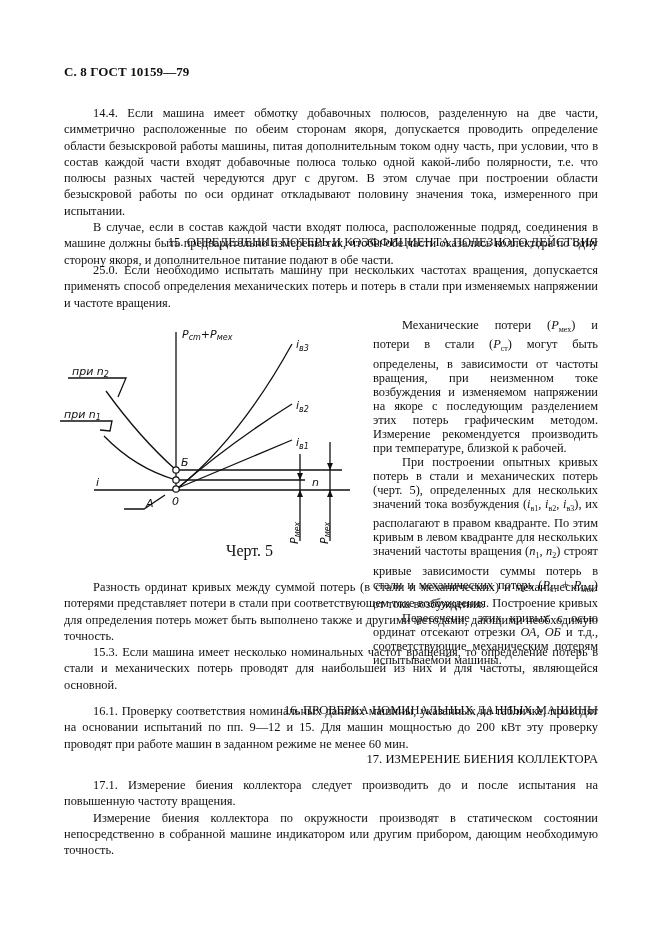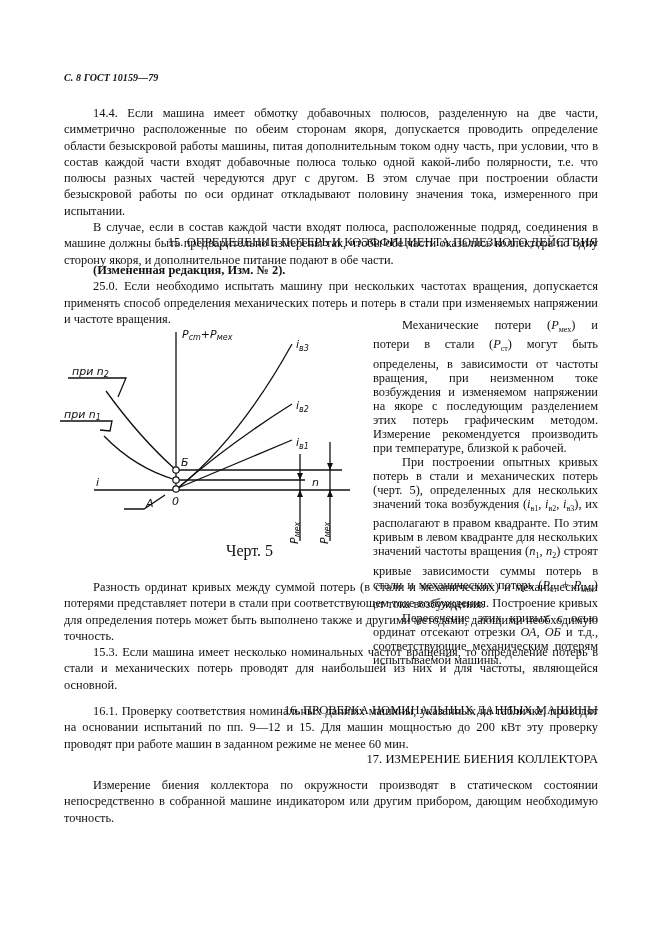--- a/index.html
+++ b/index.html
@@ -1,18 +1,18 @@
 <!DOCTYPE html>
 <html><head>
 <meta charset="utf-8">
 <style>
   html, body { margin: 0; padding: 0; background: #fff; }
   body { width: 661px; height: 936px; position: relative; overflow: hidden;
          font-family: "Liberation Serif", serif; color: #111; font-size: 12.4px; }
-  .hdr { position: absolute; left: 64px; top: 72px; font-weight: bold; font-size: 10px; letter-spacing: 0.1px; font-style: italic; }
+  .hdr { position: absolute; left: 64px; top: 64px; font-weight: bold; font-size: 13px; letter-spacing: 0.1px; }
   p { margin: 0; line-height: 16.3px; text-align: justify; }
   .ind { text-indent: 29px; }
   h2 { margin: 0; font-size: 12.6px; font-weight: normal; text-align: right; line-height: 16px; }
   .b { font-weight: bold; }
   .s1 { position: absolute; top: 105px; left: 64px; width: 534px; }
   .s2 { position: absolute; top: 234px; left: 64px; width: 534px; }
   .s3 { position: absolute; top: 262px; left: 64px; width: 534px; }
   .right { position: absolute; left: 373px; top: 318px; width: 225px; }
   .right p { line-height: 14px; }
   .fig { position: absolute; left: 60px; top: 318px; width: 300px; height: 250px; }
@@ -33,21 +33,20 @@
 <div class="s1">
   <p class="ind">14.4. Если машина имеет обмотку добавочных полюсов, разделенную на две части, симметрично расположенные по обеим сторонам якоря, допускается проводить определение области безыскровой работы машины, питая дополнительным током одну часть, при условии, что в состав каждой части входят добавочные полюса только одной какой-либо полярности, т.е. что полюсы разных частей чередуются друг с другом. В этом случае при построении области безыскровой работы по оси ординат откладывают половину значения тока, измеренного при испытании.</p>
   <p class="ind">В случае, если в состав каждой части входят полюса, расположенные подряд, соединения в машине должны быть предварительно измерены так, чтобы обе части оказались коллектора по одну сторону якоря, и дополнительное питание подают в обе части.</p>
 </div>
 
 <div class="s2">
   <h2>15. ОПРЕДЕЛЕНИЕ ПОТЕРЬ И КОЭФФИЦИЕНТА ПОЛЕЗНОГО ДЕЙСТВИЯ</h2>
 </div>
 
 <div class="s3">
-  <p class="ind b">(Измененная редакция, Изм. № 2).</p>
   <p class="ind">25.0. Если необходимо испытать машину при нескольких частотах вращения, допускается применять способ определения механических потерь и потерь в стали при изменяемых напряжении и частоте вращения.</p>
 </div>
 
 <svg class="fig" viewBox="0 0 300 250" width="300" height="250">
   <g stroke="#111" stroke-width="1.3" fill="none">
 
     <line x1="116" y1="14" x2="116" y2="172"></line>
 
     <line x1="34" y1="172" x2="290" y2="172"></line>
 
@@ -116,14 +115,15 @@
   <h2>16. ПРОВЕРКА НОМИНАЛЬНЫХ ДАННЫХ МАШИНЫ</h2>
 </div>
 <div class="s5">
   <p class="ind">16.1. Проверку соответствия номинальных данных машины, указанных на табличке, проводят на основании испытаний по пп. 9—12 и 15. Для машин мощностью до 200 кВт эту проверку проводят при работе машин в заданном режиме не менее 60 мин.</p>
 </div>
 
 <div class="h17">
   <h2>17. ИЗМЕРЕНИЕ БИЕНИЯ КОЛЛЕКТОРА</h2>
 </div>
 <div class="s6">
+  <p class="ind">17.1. Измерение биения коллектора следует производить до и после испытания на повышенную частоту вращения.</p>
   <p class="ind">Измерение биения коллектора по окружности производят в статическом состоянии непосредственно в собранной машине индикатором или другим прибором, дающим необходимую точность.</p>
 </div>
 
 </body></html>

